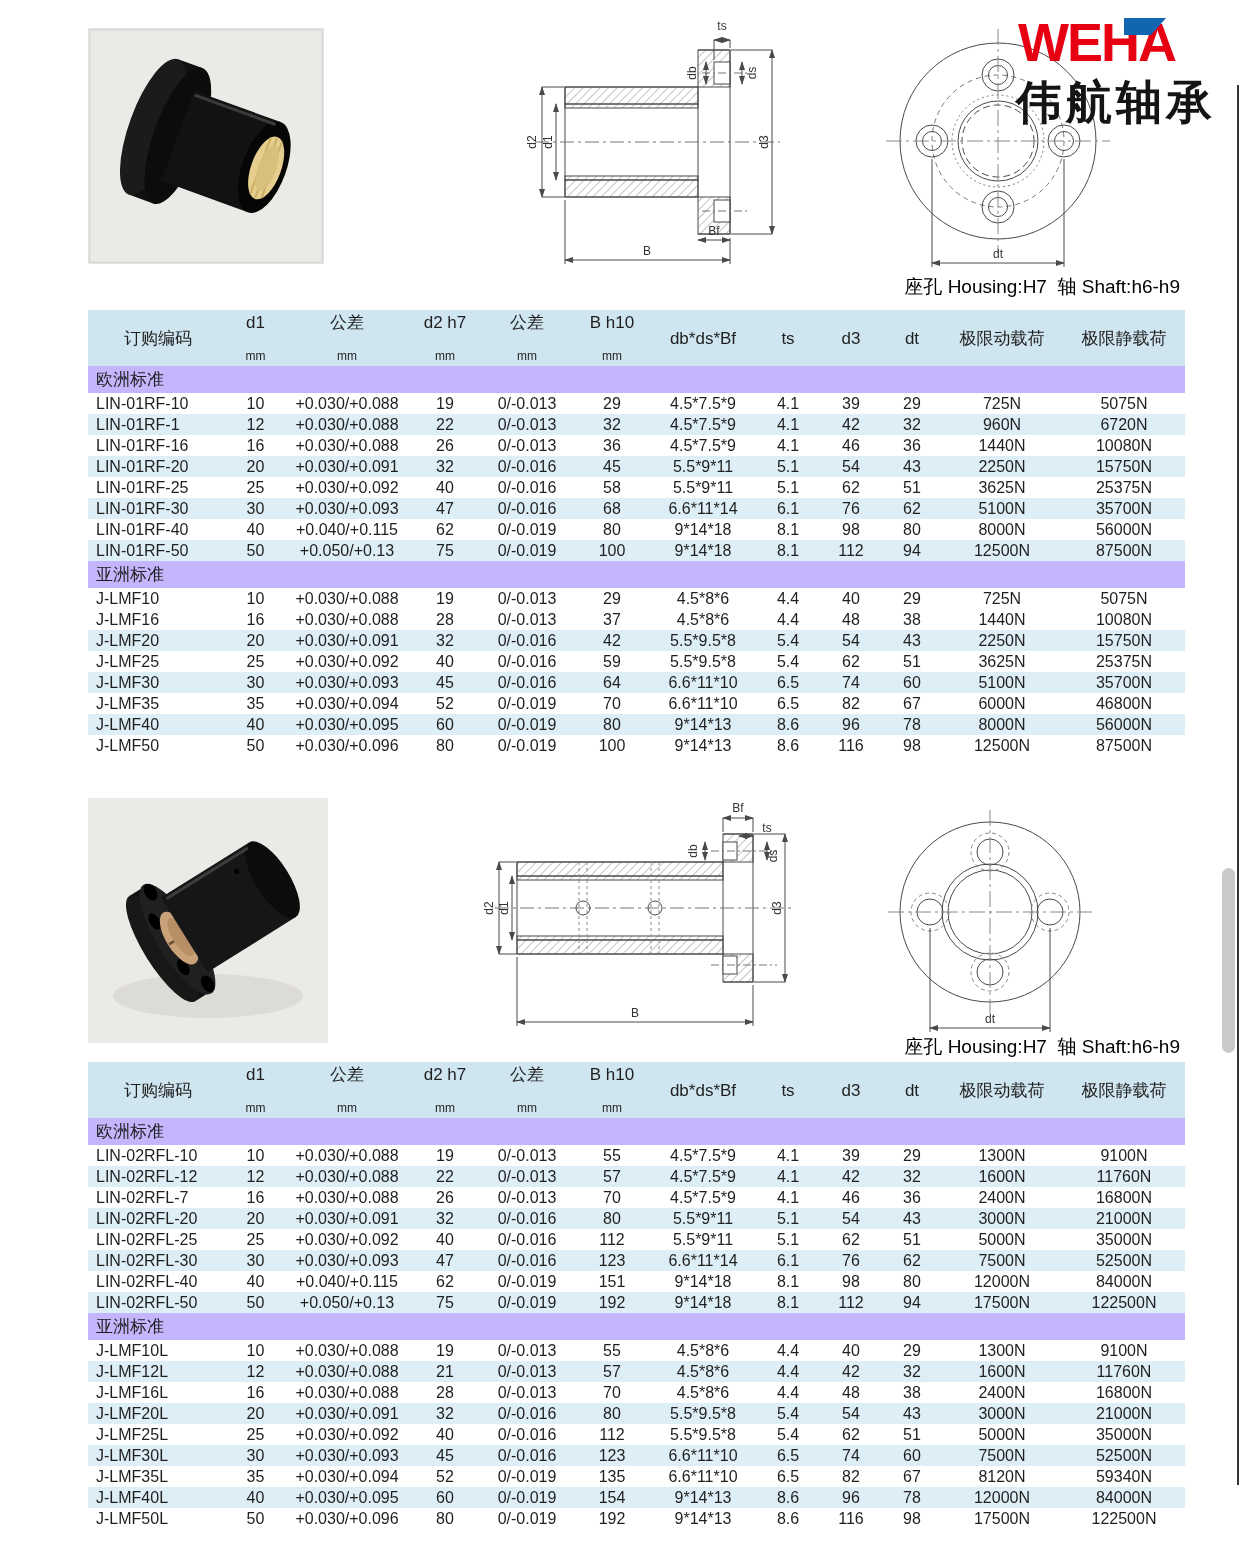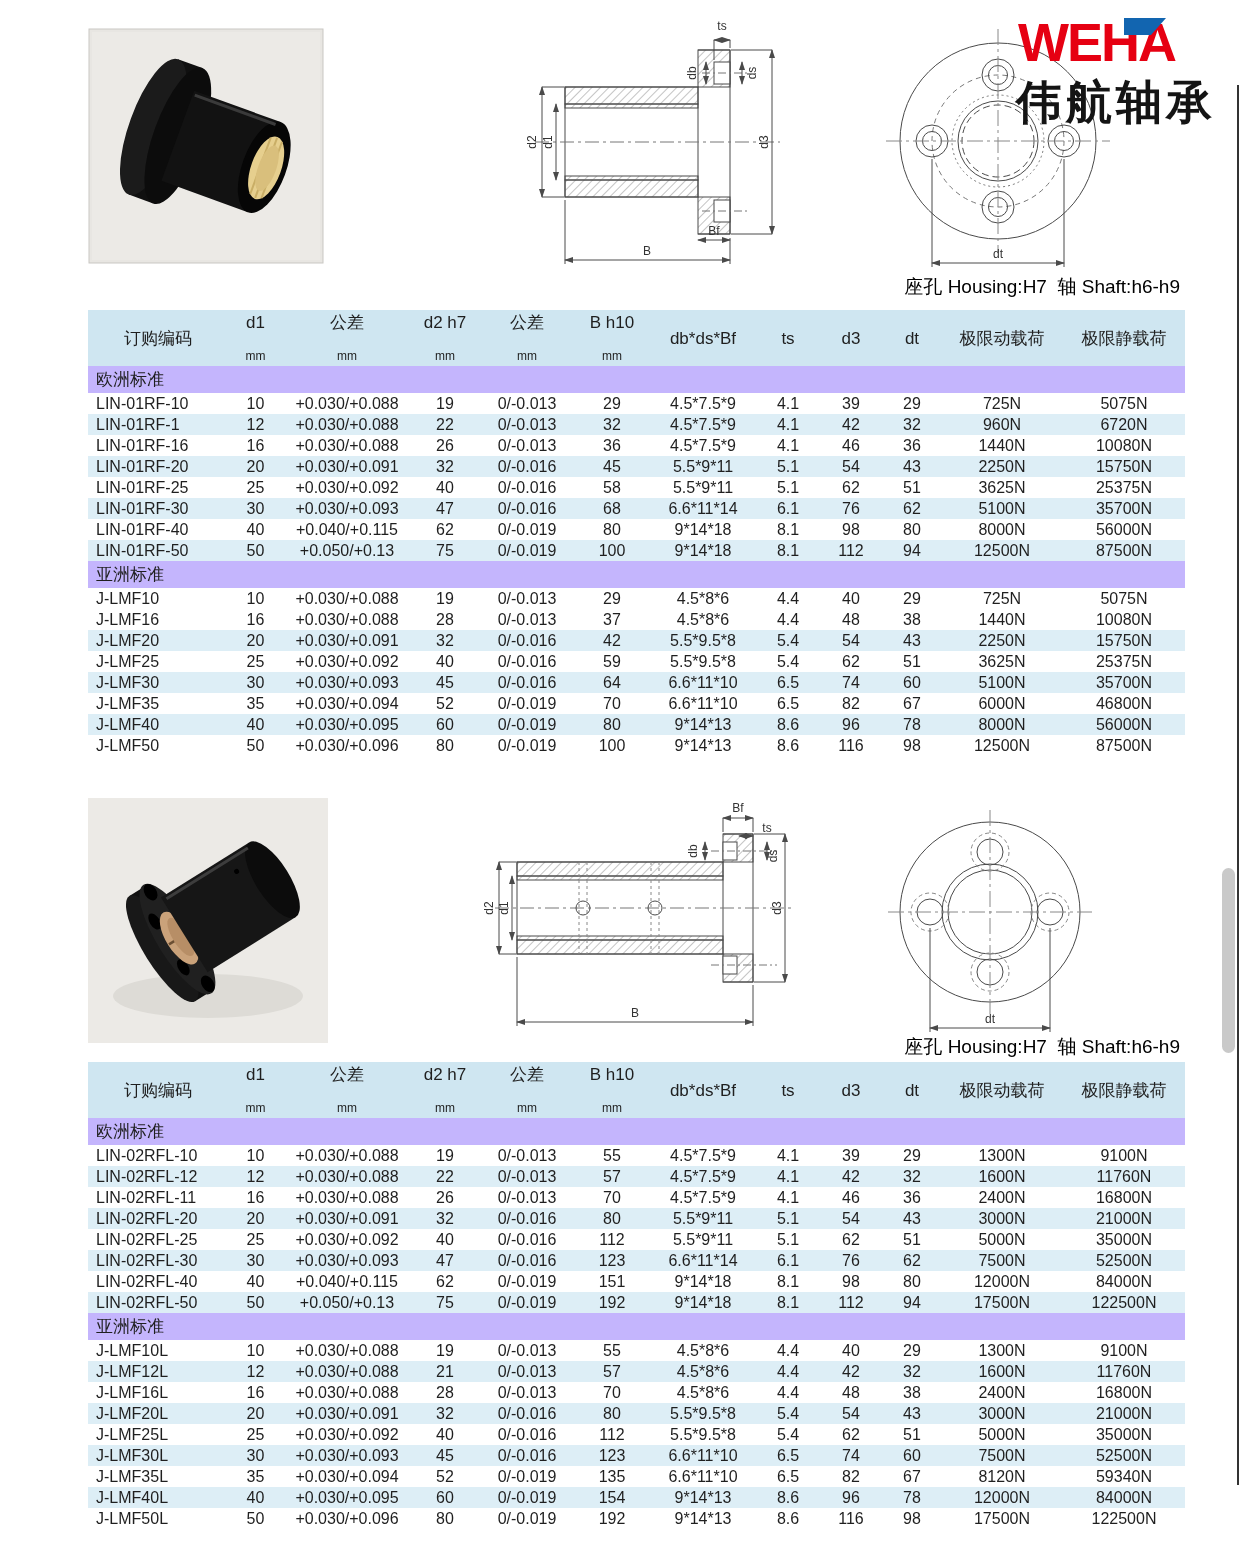--- a/index.html
+++ b/index.html
@@ -624,21 +624,21 @@
             <td>0/-0.013</td>
             <td>57</td>
             <td>4.5*7.5*9</td>
             <td>4.1</td>
             <td>42</td>
             <td>32</td>
             <td>1600N</td>
             <td>11760N</td>
           </tr>
           <tr>
-            <td>LIN-02RFL-11</td>
+            <td>LIN-02RFL-7</td>
             <td>16</td>
             <td>+0.030/+0.088</td>
             <td>26</td>
             <td>0/-0.013</td>
             <td>70</td>
             <td>4.5*7.5*9</td>
             <td>4.1</td>
             <td>46</td>
             <td>36</td>
             <td>2400N</td>

